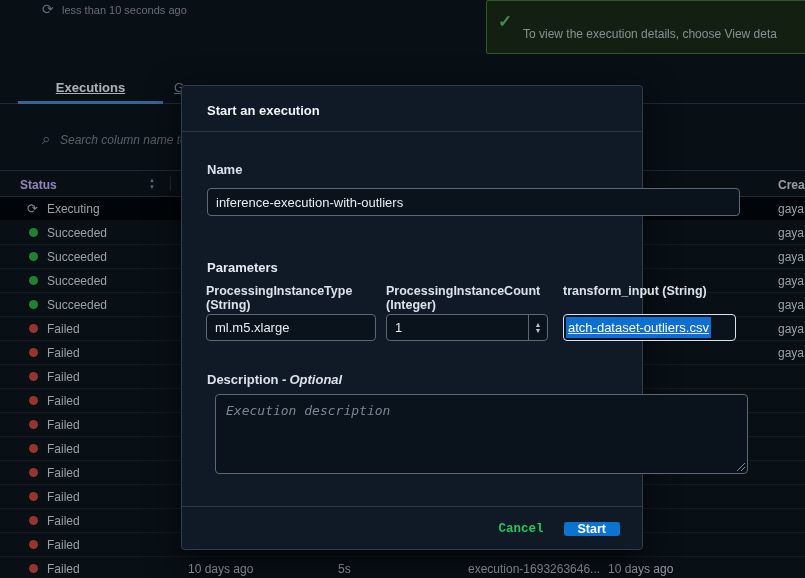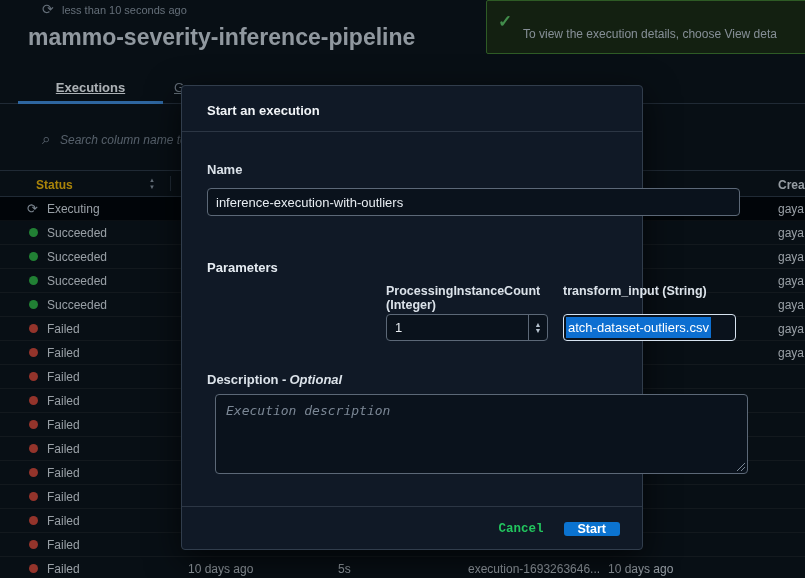--- a/index.html
+++ b/index.html
@@ -30,21 +30,21 @@
 
   
   .search { position:absolute; left:40px; top:128px; width:160px; height:24px; cursor:text; }
   .search-icon { position:absolute; left:2px; top:2px; font-size:15px; color:#7b8795; }
   .search-placeholder { position:absolute; left:20px; top:5px; font-size:12px; font-style:italic; color:#76828f; white-space:nowrap; }
 
   
   .thead { position:absolute; left:0; top:170px; width:805px; height:27px;
            border-top:1px solid #2c3644; border-bottom:1px solid #2c3644; }
   .thead::after { content:''; position:absolute; left:170px; top:5px; bottom:5px; width:1px; background:#2c3644; }
-  .status-header { position:absolute; left:36px; top:7px; font-size:12px; font-weight:bold; color:#eab308; cursor:pointer; }
+  .status-header { position:absolute; left:20px; top:7px; font-size:12px; font-weight:bold; color:#c4b5fd; cursor:pointer; }
   .sort-icon { position:absolute; left:149px; top:6px; display:flex; flex-direction:column; align-items:center; cursor:pointer; }
   .sort-icon i { font-style:normal; font-size:6px; line-height:7px; color:#8a96a3; }
   .created-header { position:absolute; left:778px; top:7px; font-size:12px; font-weight:bold; color:#cfd6dd; white-space:nowrap; cursor:pointer; }
 
   .tbody { position:absolute; left:0; top:197px; width:805px; }
   .trow { height:24px; display:flex; align-items:center; padding-left:29px; gap:9px;
           border-bottom:1px solid rgba(255,255,255,0.06); cursor:pointer; }
   .trow.selected { background:#000307; }
   .sicon { width:9px; height:9px; border-radius:50%; flex:0 0 auto; }
   .sicon.succeeded { background:#2dae43; }
@@ -80,21 +80,21 @@
   .param1 { left:24px; width:170px; }
   .param2 { left:204px; width:162px; }
   .param3 { left:381px; width:173px; }
   .param .field-label { line-height:14px; }
   .param .text-input { position:absolute; left:0; right:0; top:30px; }
 
   .stepper { position:absolute; right:0; top:0; bottom:0; width:19px; border-left:1px solid #5c6877;
              display:flex; flex-direction:column; align-items:center; justify-content:center; cursor:pointer; }
   .stepper i { font-style:normal; font-size:7px; line-height:6px; color:#b6c2cf; }
 
-  .text-input.focused { border-color:#d7e3f0; padding:0 2px; }
+  .text-input.focused { border-color:#d7e3f0; padding:0 2px;text-decoration:underline; }
   .selected-text { background:#0d6fd1; color:#ffffff; padding:3px 2px; }
 
   .textarea { position:absolute; left:25px; top:308px; width:533px; height:80px;
               background:#0a121c; border:1px solid #5c6877; border-radius:4px; cursor:text;margin-left:8px; }
   .ta-placeholder { position:absolute; left:10px; top:8px; font-family:"DejaVu Sans Mono", monospace;
                     font-style:italic; font-size:13px; color:#7b8795; }
   .resize-handle { position:absolute; right:2px; bottom:2px; width:10px; height:10px; cursor:nwse-resize;
                    background:repeating-linear-gradient(135deg, transparent 0 2px, #7b8795 2px 3px);
                    clip-path:polygon(100% 0, 100% 100%, 0 100%); }
 
@@ -105,21 +105,20 @@
   .btn-primary { background:#0b73d0; border:none; border-radius:3px; color:#ffffff;
                  font-size:12.5px; font-weight:bold; font-family:inherit; padding:0 14px; cursor:pointer; }
 </style>
 </head>
 <body>
 
 <div class="screen">
 
   <span class="refresh-icon">⟳</span>
   <span class="last-refreshed">less than 10 seconds ago</span>
-  <h1 class="page-title">mammo-severity-inference-pipeline</h1>
 
   <div class="flash">
     <span class="flash-check">✓</span>
     <div class="flash-line2">To view the execution details, choose View deta</div>
   </div>
 
   <div class="tabs">
     <div class="tab active">Executions</div>
     <div class="tab dim">G</div>
   </div>
@@ -226,20 +225,26 @@
       <span class="modal-title">Start an execution</span>
     </div>
 
     <div class="field-label name-label">Name</div>
     <div class="text-input name-input">
       <span>inference-execution-with-outliers</span>
     </div>
 
     <div class="params-heading">Parameters</div>
 
+    <div class="param param1">
+      <div class="field-label">ProcessingInstanceType (String)</div>
+      <div class="text-input">
+        <span>ml.m5.xlarge</span>
+      </div>
+    </div>
 
     <div class="param param2">
       <div class="field-label">ProcessingInstanceCount (Integer)</div>
       <div class="text-input">
         <span>1</span>
         <span class="stepper">
           <i>▲</i>
           <i>▼</i>
         </span>
       </div>

